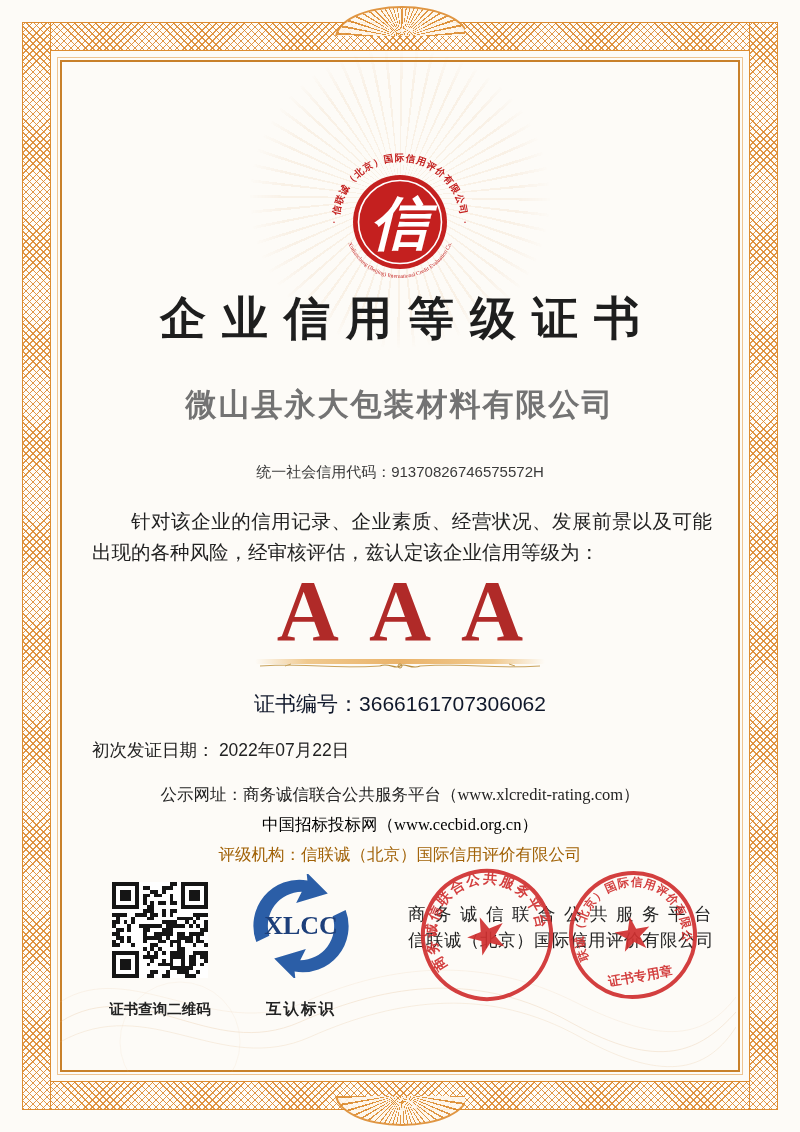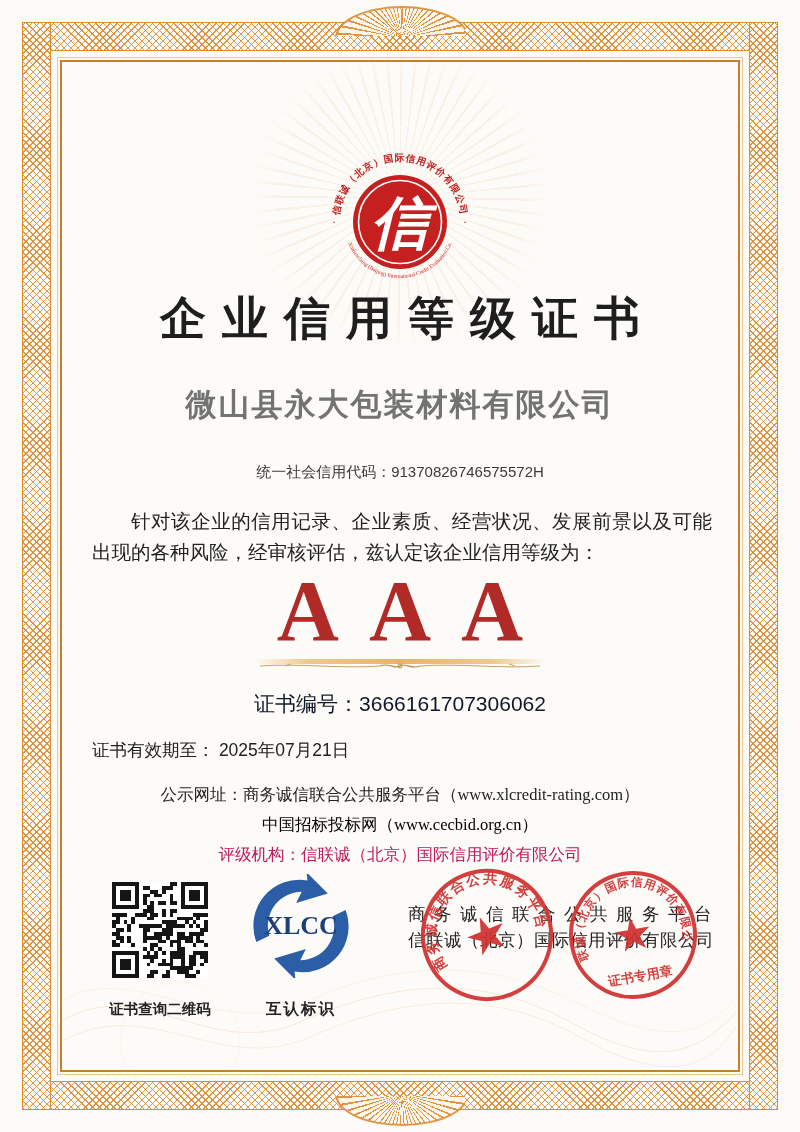--- a/index.html
+++ b/index.html
@@ -49,21 +49,21 @@
   .divider{top:659px;left:255px;right:255px;height:14px;}
   .divider .grad{height:5px;border-radius:3px;
     background:linear-gradient(90deg,rgba(240,200,140,0) 0%,#f0c98e 18%,#eab36a 50%,#f0c98e 82%,rgba(240,200,140,0) 100%);}
   .cert-no{top:690px;font-size:21px;color:#0f172a;
     font-family:Liberation Sans, sans-serif;}
   .dates{top:738px;left:92px;right:80px;font-size:17.5px;color:#222;
     display:flex;justify-content:space-between;text-align:left;}
   .dates .val{font-family:"Liberation Sans","DejaVu Sans",sans-serif;}
   .pub1{top:784px;font-size:16.5px;color:#222;}
   .pub2{top:814px;font-size:16.5px;color:#000000;}
-  .agency{top:844px;font-size:16.5px;color:#be185d;}
+  .agency{top:844px;font-size:16.5px;color:#a16207;}
   
   .qr-block{position:absolute;left:104px;top:882px;width:112px;text-align:center;}
   .qr-label{margin-top:18px;font-size:14.5px;font-weight:bold;color:#222;}
   .xlcc-block{position:absolute;left:236px;top:874px;width:130px;text-align:center;}
   .xlcc-label{margin-top:17px;font-size:15.5px;font-weight:bold;color:#222;letter-spacing:2px;}
   .footer-org{position:absolute;left:408px;width:312px;text-align:left;color:#242424;z-index:1;}
   .footer-org.l1{top:902px;font-size:17.5px;letter-spacing:8.5px;white-space:nowrap;}
   .footer-org.l2{top:928px;font-size:17.5px;letter-spacing:.5px;white-space:nowrap;}
   .seal{position:absolute;z-index:2;opacity:.92;}
   .seal.left{left:418px;top:866px;}
@@ -120,22 +120,22 @@
     <path d="M125,4 C133,0 141,8 145,4 C149,0 157,8 165,4" stroke="#b98f3e" stroke-width="1.2" fill="none"></path>
     <circle cx="145" cy="4" r="2" fill="none" stroke="#b98f3e" stroke-width="1"></circle>
     <path d="M30,4 l6,-2 M260,4 l-6,-2" stroke="#c9a35c" stroke-width="1" fill="none"></path>
   </svg>
 </div>
 
 <div class="abs cert-no">证书编号：3666161707306062</div>
 
 <div class="abs dates">
   <span>
-    <span>证书有效期至：</span>
-    <span class="val">2025年07月21日</span>
+    <span>初次发证日期：</span>
+    <span class="val">2022年07月22日</span>
   </span>
 </div>
 
 <div class="abs pub1">公示网址：商务诚信联合公共服务平台（www.xlcredit-rating.com）</div>
 <div class="abs pub2">中国招标投标网（www.cecbid.org.cn）</div>
 <div class="abs agency">评级机构：信联诚（北京）国际信用评价有限公司</div>
 
 <div class="qr-block">
   <svg id="qr" width="96" height="96" viewBox="0 0 25 25" shape-rendering="crispEdges">
       <rect x="0" y="0" width="25" height="25" fill="#ffffff"></rect>

